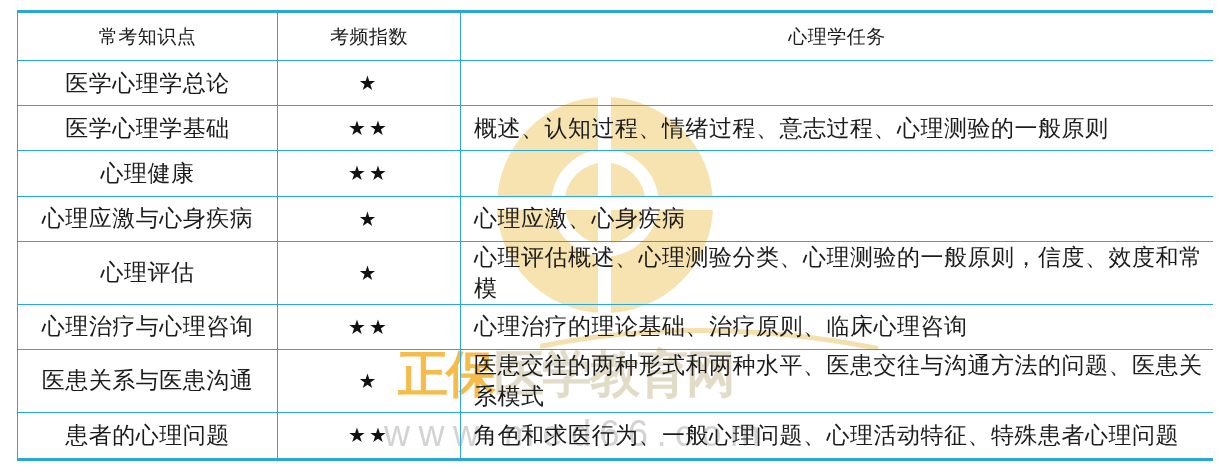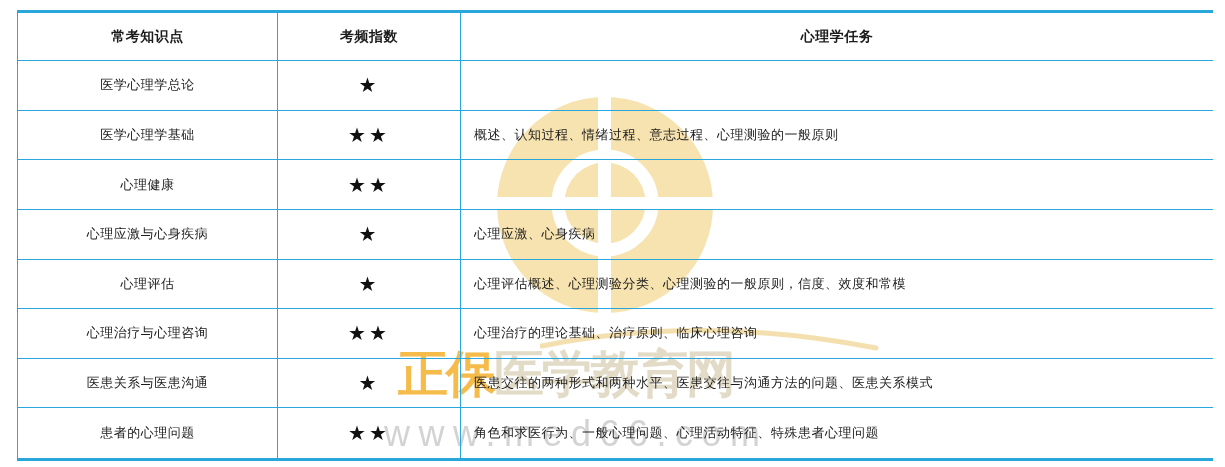--- a/index.html
+++ b/index.html
@@ -31,24 +31,24 @@
   .tbl{
     position:absolute;left:17px;top:10px;width:1195px;height:445px;z-index:1;
     display:grid;grid-template-rows:48px repeat(8,1fr);
     border-top:3px solid #29a7dc;
     border-bottom:3px solid #29a7dc;
     border-left:1px solid #29a7dc;
     background:transparent;
   }
   .trow{display:grid;grid-template-columns:260px 183px 1fr;}
   .trow:not(:last-child){border-bottom:1px solid #29a7dc;}
-  .cell{display:flex;align-items:center;font-size:13px;letter-spacing:.5px;}
+  .cell{display:flex;align-items:center;font-size:23px;letter-spacing:.5px;}
   .c1,.c2{justify-content:center;border-right:1px solid #29a7dc;text-align:center;}
   .c3{justify-content:flex-start;padding-left:13px;}
-  .hdr .cell{font-size:14px;font-weight:bold;}
+  .hdr .cell{font-size:19px;}
   .stars{font-size:20px;letter-spacing:3px;color:#111;font-family:"DejaVu Sans",sans-serif;}
 </style>
 </head>
 <body>
 
 <div class="wm-layer">
   <svg class="wm-logo" width="216" height="216" viewBox="0 0 216 216" aria-hidden="true">
     <circle cx="108" cy="108" r="108" fill="#f7e3af"></circle>
     <rect x="0" y="100" width="216" height="13" fill="#ffffff"></rect>
     <rect x="101" y="0" width="13" height="216" fill="#ffffff"></rect>

